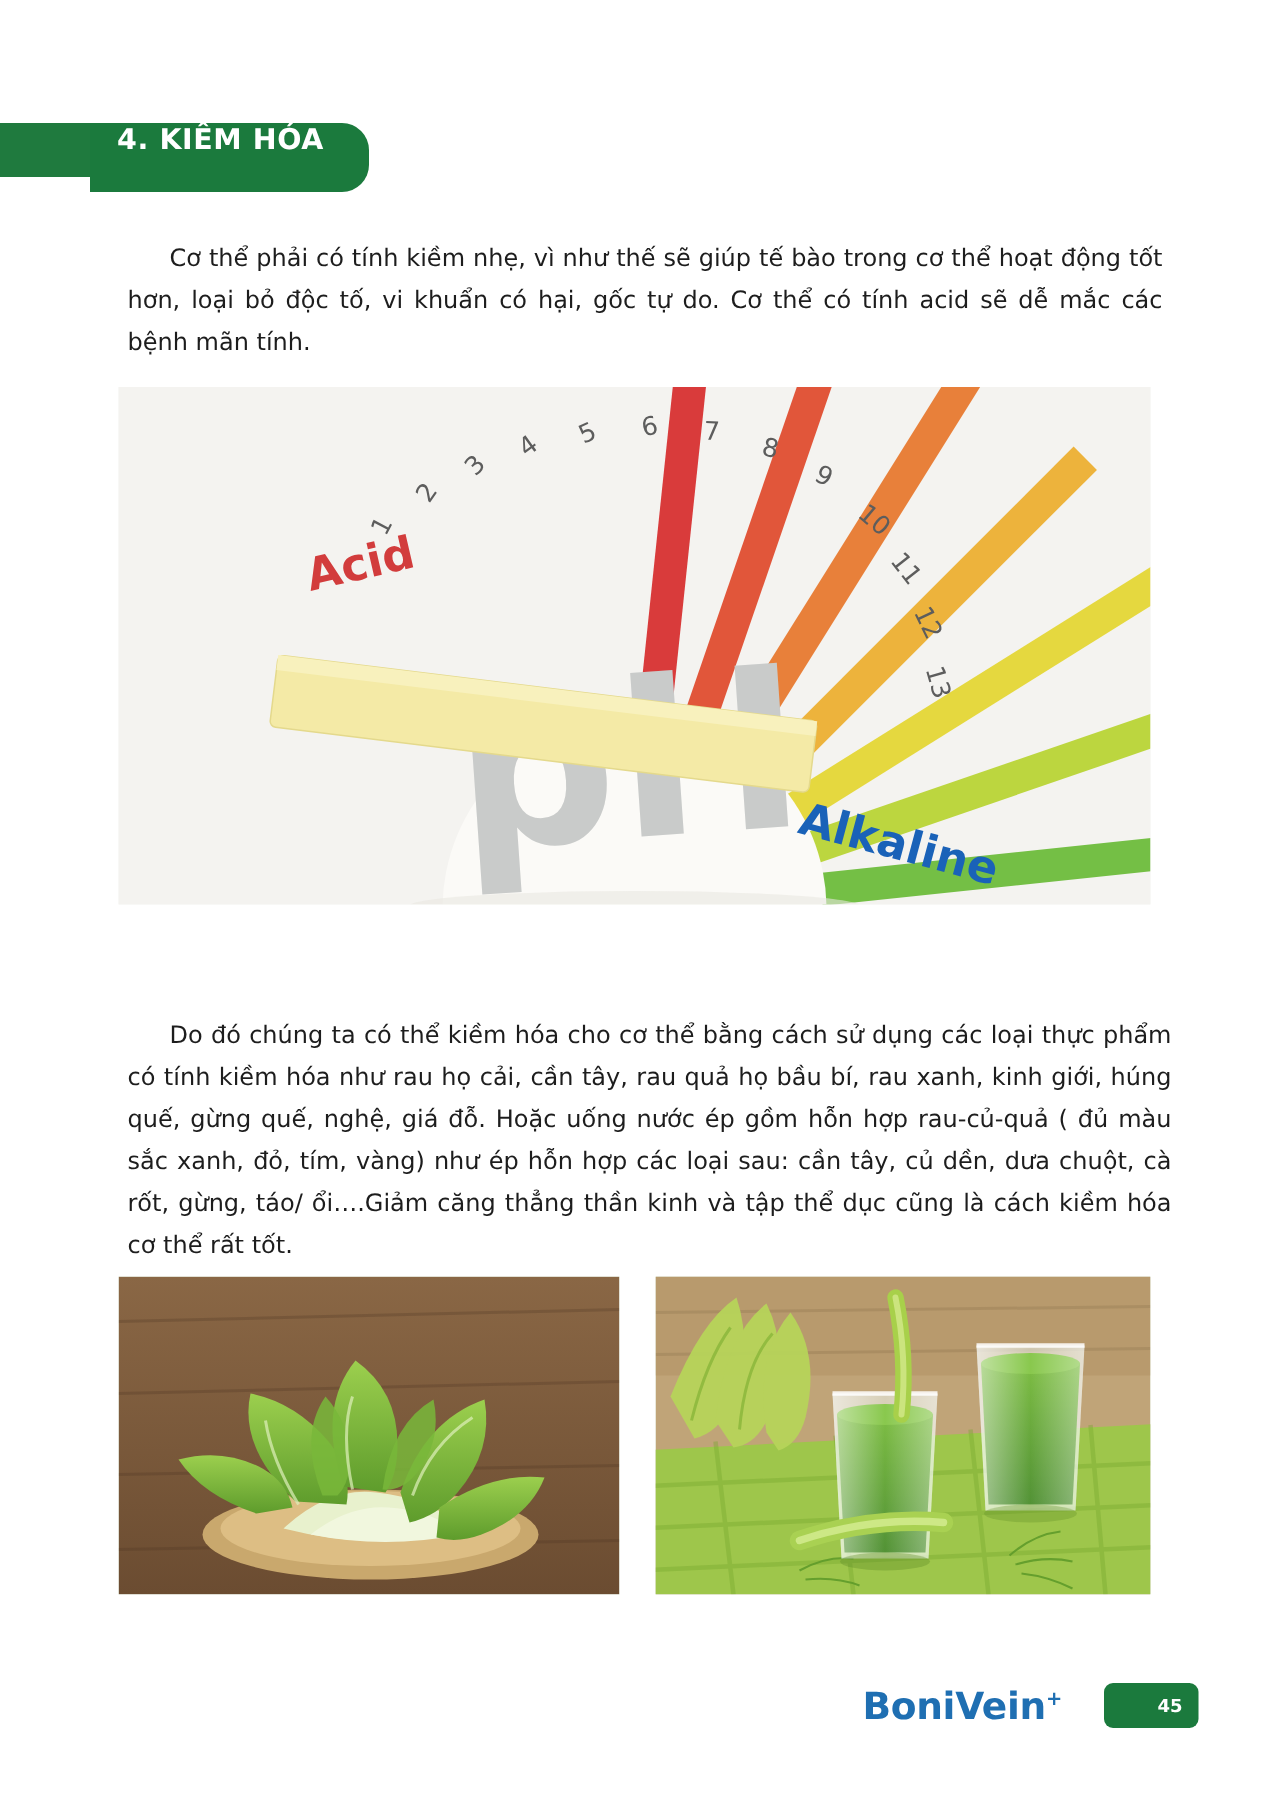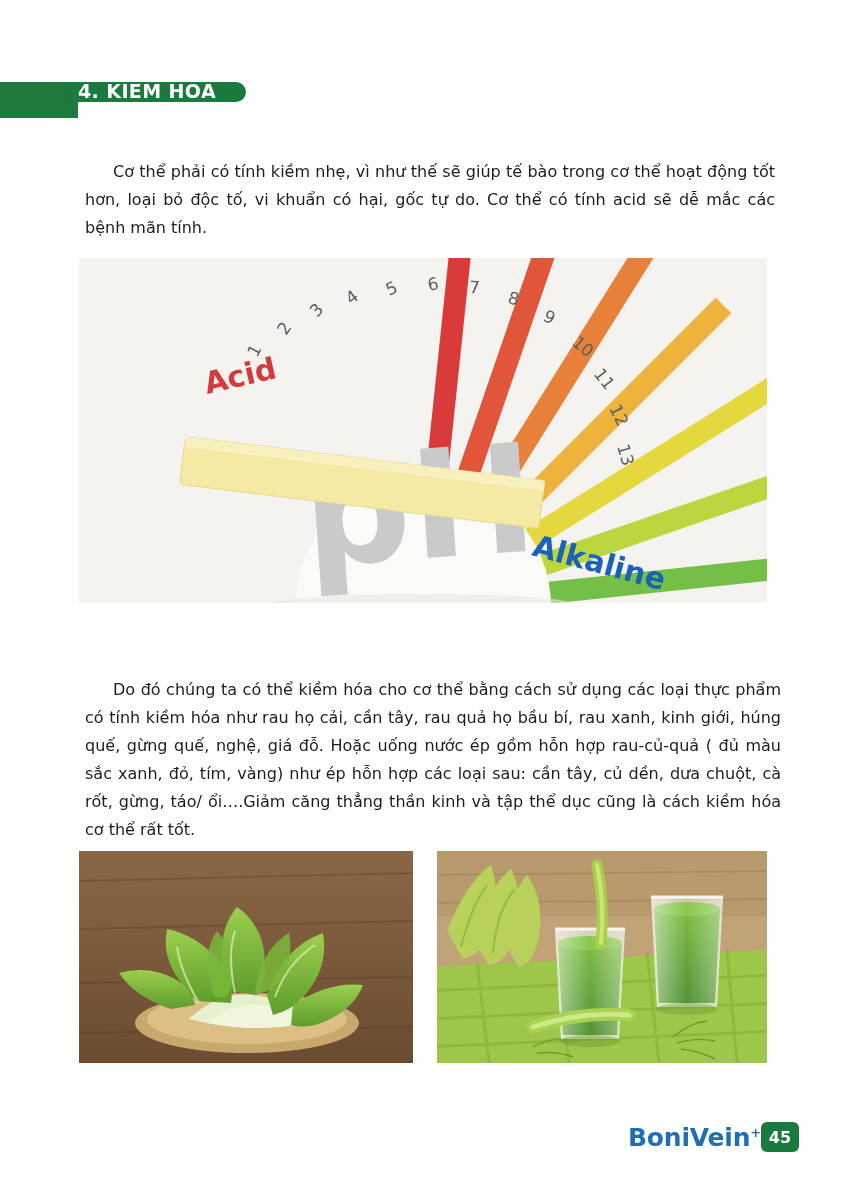--- a/index.html
+++ b/index.html
@@ -24,26 +24,26 @@
     width: 78px;
     height: 36px;
     background: #1f7a3e;
   }
 
   
   .section-banner {
     position: absolute;
     left: 60px;
     top: 82px;
-    height: 20px;
+    height: 46px;
     min-width: 180px;
     background: #1b7a3d;
     border-radius: 0 18px 18px 0;
     display: flex;
-    align-items: flex-end;
+    align-items: flex-start;
     padding: 0 30px 0 18px;
     box-sizing: border-box;
   }
   .section-banner .title {
     color: #ffffff;
     font-size: 19px;
     font-weight: bold;
     letter-spacing: 0.4px;
     white-space: nowrap;
   }
@@ -104,45 +104,46 @@
   }
   .photo svg { display: block; width: 100%; height: 100%; }
 
   
   .footer {
     position: absolute;
     right: 46px;
     bottom: 48px;
     display: flex;
     align-items: center;
-    gap: 0;
+    gap: 28px;
   }
   .brand {
     font-size: 25px;
     font-weight: bold;
     color: #1f6fb2;
     letter-spacing: -0.2px;
     position: relative;
   }
   .brand .plus {
     font-size: 13px;
     vertical-align: super;
     color: #1f6fb2;
   }
   .page-badge {
     width: 38px;
     height: 30px;
     background: #1b7a3d;
     border-radius: 6px;
     color: #fff;
-    font-size: 16px;
+    font-size: 12px;
     font-weight: bold;
     display: flex;
     align-items: center;
     justify-content: center;
+    padding-left: 25px;
   }
 </style>
 </head>
 <body>
 
 <div class="edge-bar"></div>
 
 <div class="section-banner">
   <span class="title">4. KIỀM HÓA</span>
 </div>

